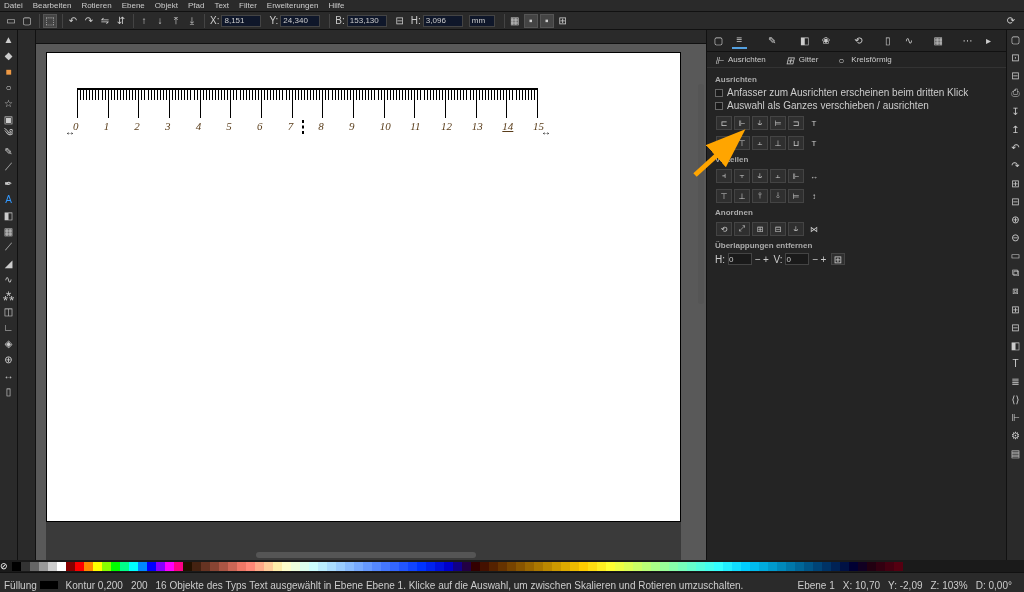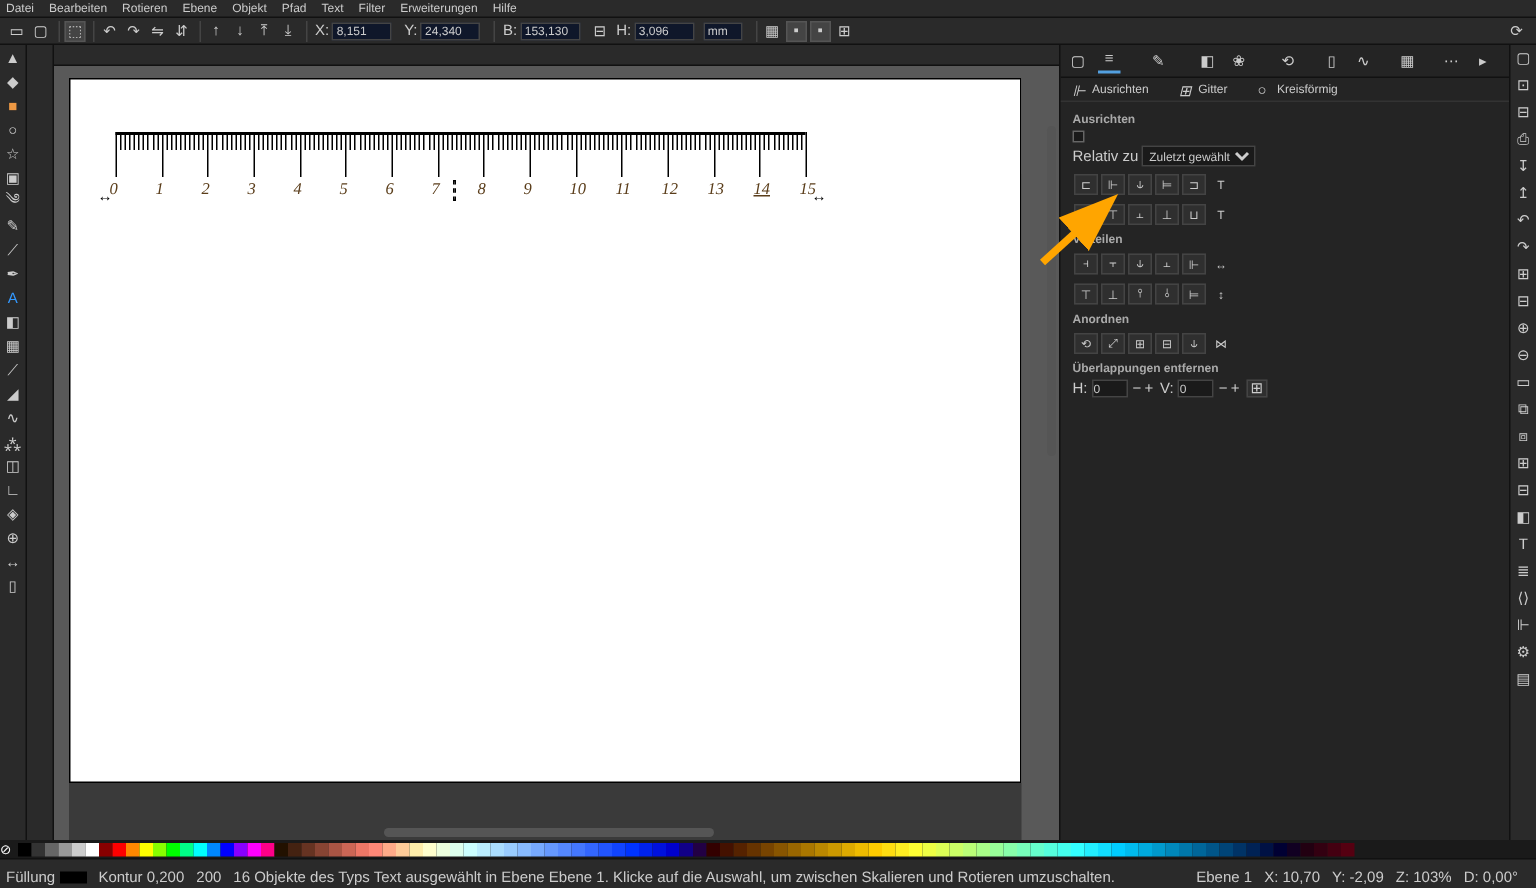--- a/index.html
+++ b/index.html
@@ -363,22 +363,26 @@
         </span>
       <span>
           <i class="ic">○</i>
           <span>Kreisförmig</span>
         </span>
     </div>
     <div class="section">
       <div class="shead">Ausrichten</div>
       <div class="srow">
           <div class="chk"></div>
+          <span>Anfasser zum Ausrichten erscheinen beim dritten Klick</span>
         </div>
-      <div class="srow"><span>Relativ zu</span>&nbsp;<select><option>Zuletzt gewählt</option></select></div>
+      <div class="srow">
+          <div class="chk"></div>
+          <span>Auswahl als Ganzes verschieben / ausrichten</span>
+        </div>
       <div class="btngrid">
         <div class="b">⊏</div>
         <div class="b">⊩</div>
         <div class="b">⫝</div>
         <div class="b">⊨</div>
         <div class="b">⊐</div>
         <div class="b last">T</div>
       </div>
       <div class="btngrid">
         <div class="b">⊓</div>

